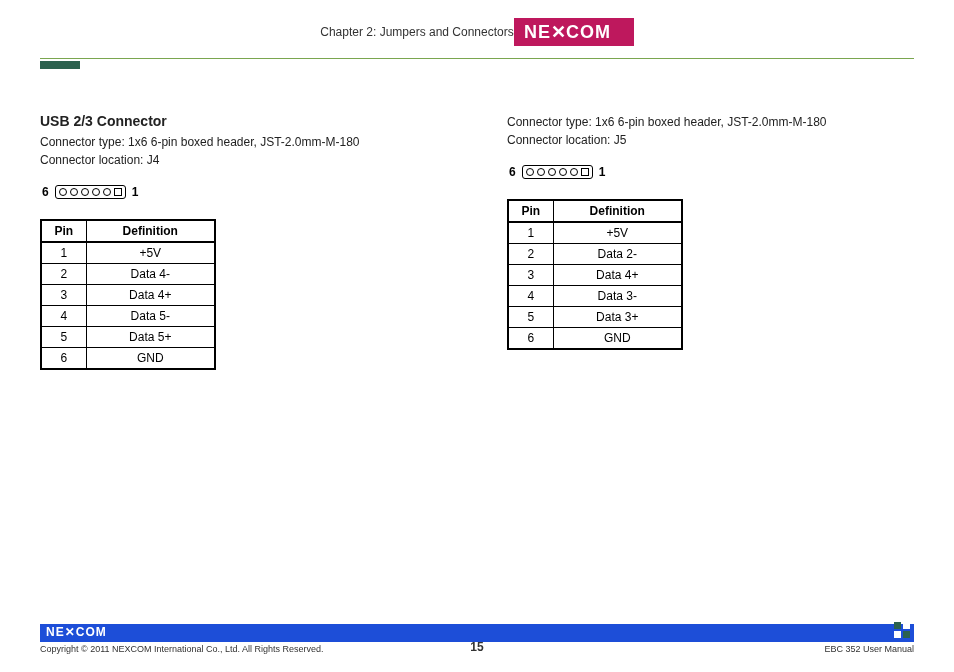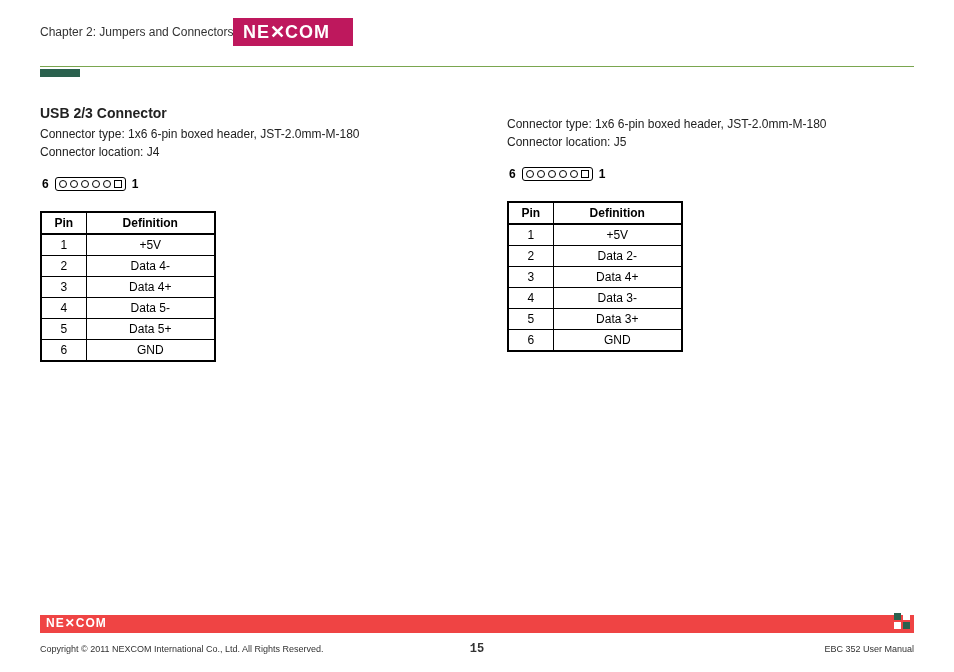--- a/index.html
+++ b/index.html
@@ -8,24 +8,24 @@
     font-size: 13px;
     color: #000;
     background: #fff;
     width: 954px;
     height: 672px;
     position: relative;
     padding: 18px 40px 0 40px;
   }
   .header {
     display: flex;
-    justify-content: flex-start;
+    justify-content: center;
     align-items: center;
     border-bottom: 1px solid #7aa64f;
-    padding-bottom: 20px;
+    padding-bottom: 12px;
   }
   .chapter {
     font-size: 12px;
     color: #333;
   }
   .logo-box {
     background: #be185d;
     color: #fff;
     font-weight: bold;
     font-size: 18px;
@@ -36,22 +36,21 @@
   }
   .header-accent {
     width: 40px;
     height: 8px;
     background: #2b614e;
     margin-top: 2px;
   }
   .content {
     display: flex;
     gap: 60px;
-    margin-top: 28px;
-    align-items: center;
+    margin-top: 44px;
   }
   .col {
     flex: 1;
   }
   .sec-title {
     font-weight: bold;
     font-size: 14px;
     margin-bottom: 4px;
     color: #222;
   }
@@ -121,21 +120,21 @@
   table.pin-table td:first-child { border-left: 2px solid #000; }
   table.pin-table td:last-child { border-right: 2px solid #000; }
   .footer {
     position: absolute;
     bottom: 18px;
     left: 40px;
     right: 40px;
   }
   .footer-bar {
     height: 18px;
-    background: #ef4444;
+    background: #1d4ed8;
     display: flex;
     align-items: center;
     padding: 0 6px;
     justify-content: space-between;
   }
   .footer-logo {
     color: #fff;
     font-weight: bold;
     font-size: 12px;
     letter-spacing: 1px;
@@ -152,30 +151,29 @@
   .footer-squares div {
     background: #2b614e;
     width: 7px;
     height: 7px;
   }
   .footer-meta {
     display: flex;
     justify-content: space-between;
     font-size: 9px;
     color: #333;
-    margin-top: 11px;
-    align-items: center;
+    margin-top: 2px;
+    align-items: flex-end;
   }
   .page-num {
     font-weight: bold;
     font-size: 12px;
     position: absolute;
     left: 50%;
     transform: translateX(-50%);
-    font-family: Liberation Mono, monospace;
   }
   .footer-right-block {
     position: relative;
     width: 20px;
     height: 18px;
   }
 </style>
 </head>
 <body>
 

